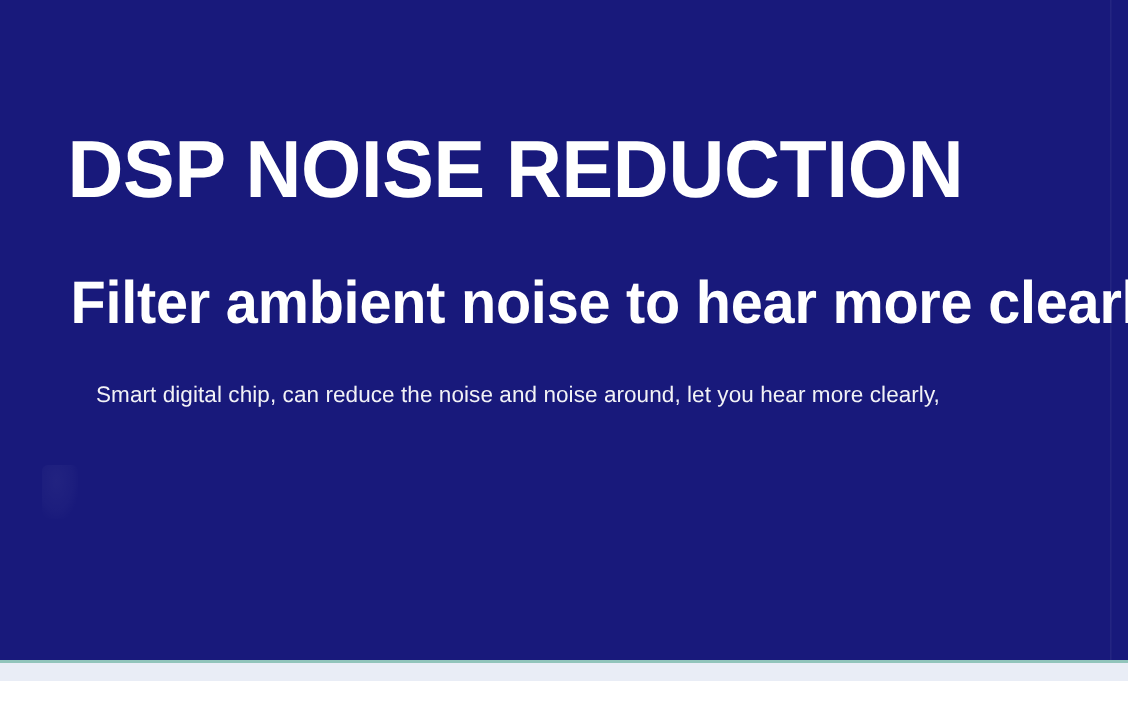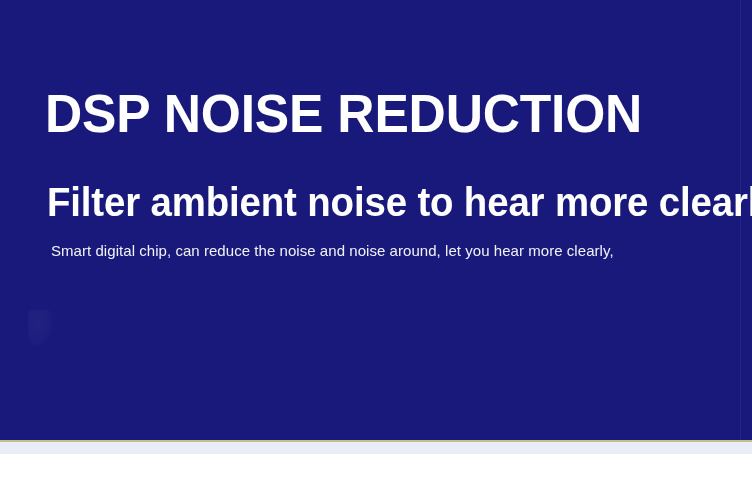--- a/index.html
+++ b/index.html
@@ -12,21 +12,21 @@
     height: 480px;
     overflow: hidden;
     font-family: "Liberation Sans", sans-serif;
     -webkit-font-smoothing: antialiased;
   }
 
   #page {
     position: relative;
     width: 752px;
     height: 480px;
-    background: #fde047;
+    background: #86efac;
   }
 
   
   .hero {
     position: absolute;
     left: 0;
     top: 0;
     width: 752px;
     height: 440px;
     background: #18197b;
@@ -89,21 +89,21 @@
     letter-spacing: -0.15px;
     white-space: nowrap;
     transform: scaleX(0.96);
     transform-origin: left center;
   }
 
   .hero-body {
     position: absolute;
     left: 51px;
     top: 241px;
-    margin: 0;
+    margin: 13px;
     color: #f2f2f6;
     font-family: "Liberation Sans", sans-serif;
     font-weight: normal;
     font-size: 15px;
     line-height: 20px;
     letter-spacing: 0.05px;
     white-space: nowrap;
   }
 
   

